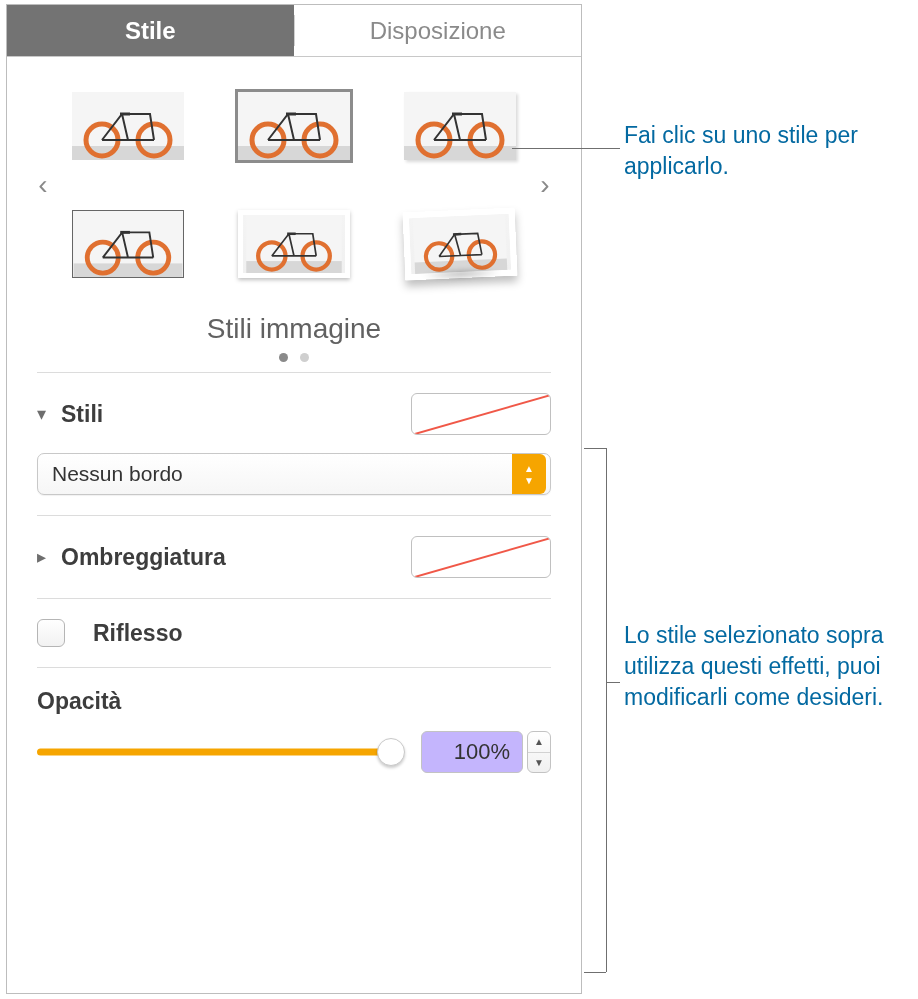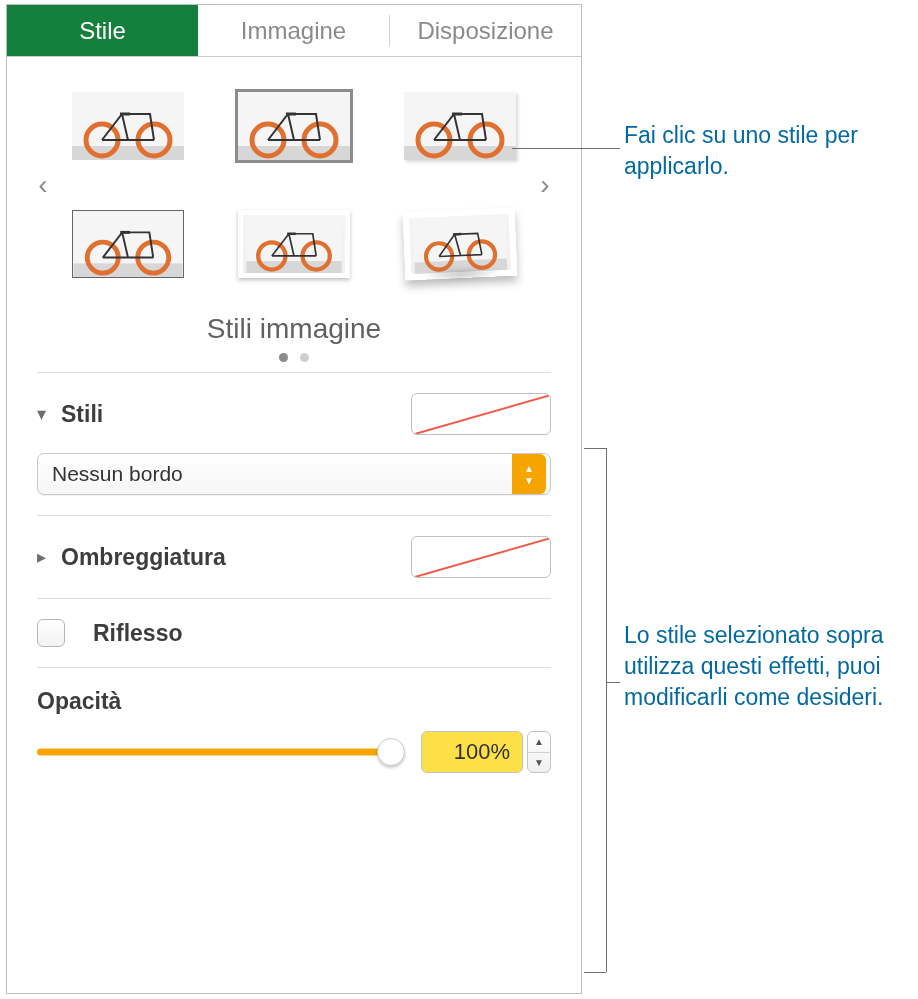--- a/index.html
+++ b/index.html
@@ -30,23 +30,23 @@
     flex: 1;
     display: flex;
     align-items: center;
     justify-content: center;
     font-size: 24px;
     color: #8a8a8a;
     cursor: pointer;
     position: relative;
   }
   .tab.active {
-    background: #15803d;
+    background: #737373;
     color: #fff;
-    font-weight: 400;
+    font-weight: 700;
   }
   .tab-sep {
     width: 1px;
     background: #d0d0d0;
     margin: 10px 0;
   }
   .styles-area {
     padding: 30px 10px 10px 10px;
     display: flex;
     flex-direction: column;
@@ -251,21 +251,21 @@
     align-items: stretch;
     height: 42px;
   }
   .stepper-field {
     width: 102px;
     border: 1px solid #c3c3c3;
     border-radius: 6px;
     font-size: 22px;
     text-align: right;
     padding: 0 12px;
-    background: #fde047;
+    background: #c4b5fd;
     color: #333;
   }
   .stepper-arrows {
     width: 24px;
     margin-left: 4px;
     display: flex;
     flex-direction: column;
     border: 1px solid #c3c3c3;
     border-radius: 6px;
     overflow: hidden;
@@ -306,21 +306,20 @@
     background: #6f6f6f;
   }
 </style>
 </head>
 <body>
 
 <div class="panel">
 
   <div class="tabs">
     <div class="tab active">Stile</div>
-    <div class="tab">Immagine</div>
     <div class="tab-sep"></div>
     <div class="tab">Disposizione</div>
   </div>
 
   <div class="styles-area">
     <div class="styles-row-wrap">
       <div class="chevron">‹</div>
       <div class="grid">
         <div class="thumb-wrap">
           <div class="thumb">

